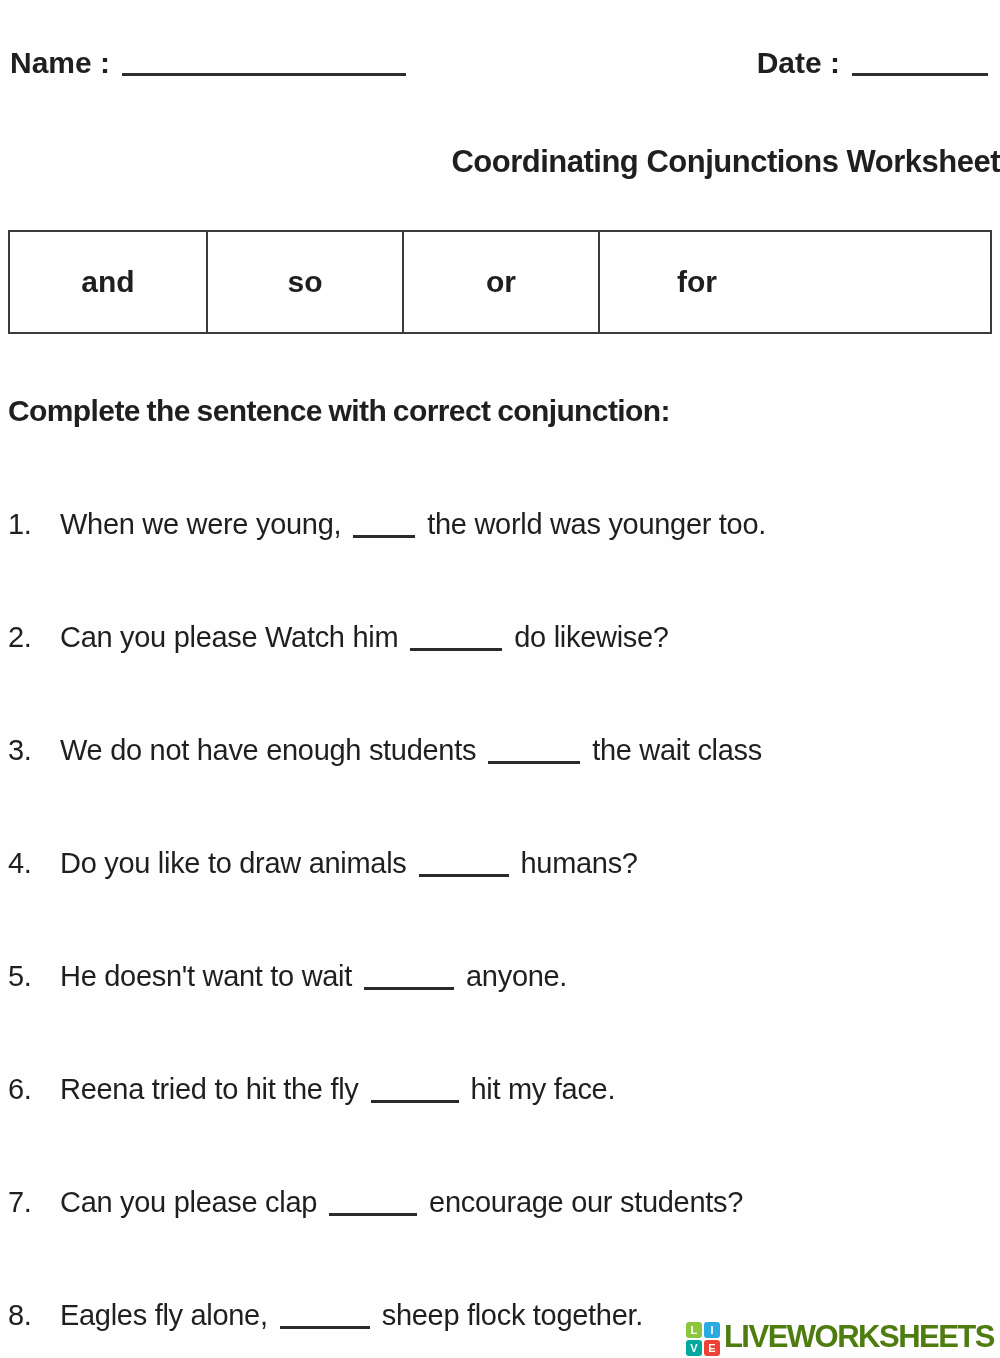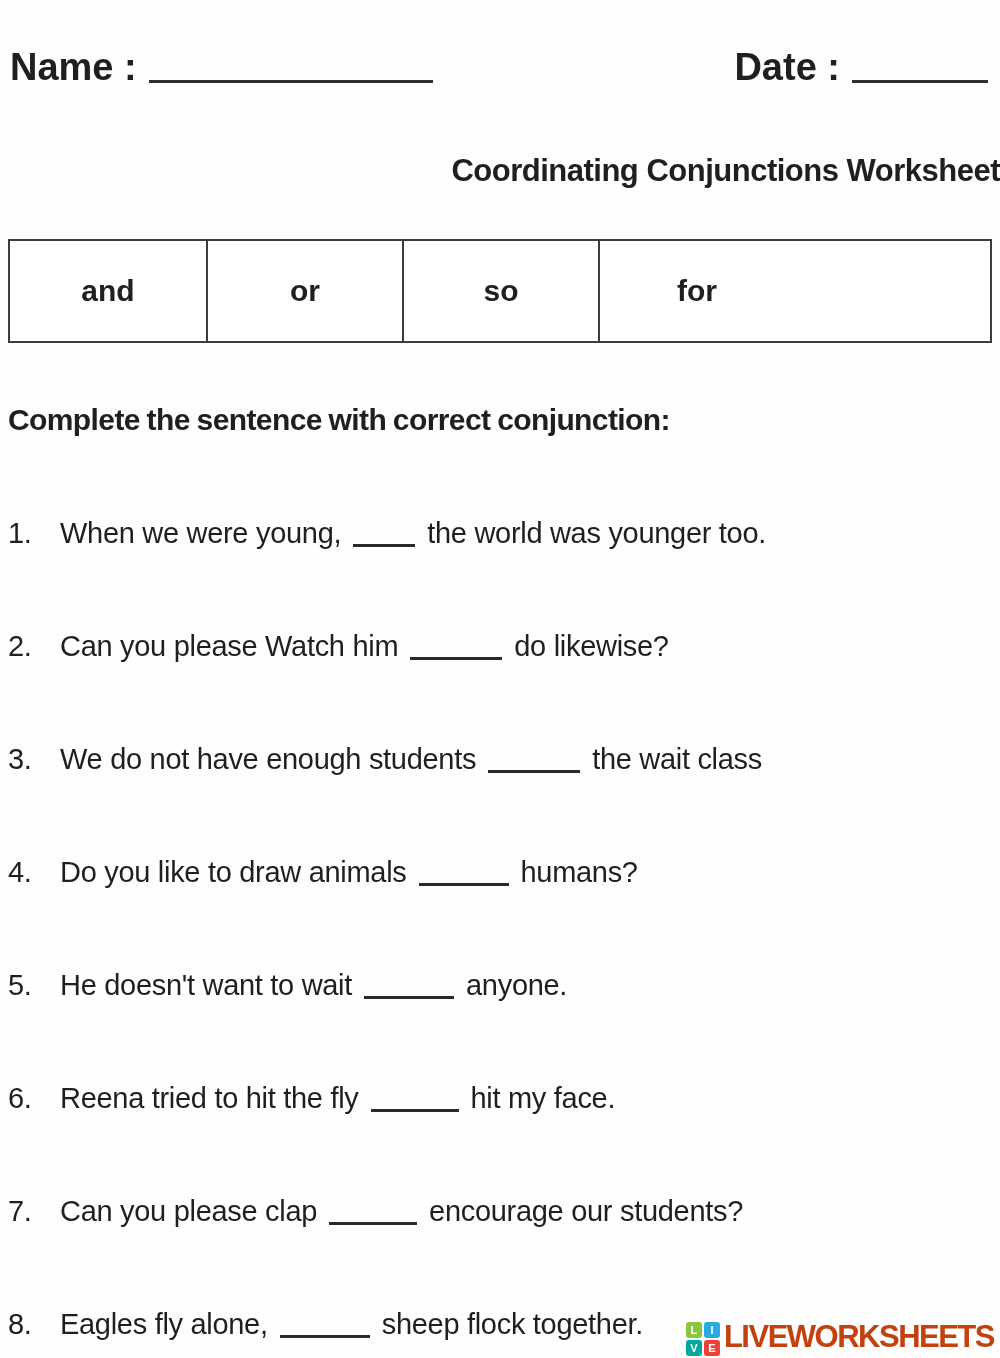--- a/index.html
+++ b/index.html
@@ -8,21 +8,21 @@
     width: 1000px; height: 1358px;
     background: #fefefe;
     color: #1f1f1f;
     font-family: "Liberation Sans", sans-serif;
     position: relative;
     overflow: hidden;
   }
   .header-row {
     display: flex; justify-content: space-between; align-items: baseline;
     padding: 46px 12px 0 10px;
-    font-size: 38px; font-weight: bold;
+    font-size: 30px; font-weight: bold;
   }
   .fill-line {
     display: inline-block;
     border-bottom: 3px solid #2e2e2e;
     transform: translateY(3px);
     margin-left: 12px;
   }
   .name-line { width: 284px; }
   .date-line { width: 136px; }
   .page-title {
@@ -99,22 +99,22 @@
   </div>
   <div>
     <span>Date :</span><span class="fill-line date-line"></span>
   </div>
 </div>
 
 <div class="page-title">Coordinating Conjunctions Worksheet</div>
 
 <div class="word-table">
   <div class="word-cell">and</div>
+  <div class="word-cell">so</div>
   <div class="word-cell">or</div>
-  <div class="word-cell">so</div>
   <div class="word-cell">for</div>
 </div>
 
 <div class="instruction">Complete the sentence with correct conjunction:</div>
 
 <div class="questions">
 
   <div class="q-row">
     <span class="q-num">1.</span>
     <span class="q-text"><span>When we were young,</span><span class="blank" style="width:62px"></span><span>the world was younger too.</span></span>
@@ -163,14 +163,14 @@
 
 </div>
 
 <div class="footer">
   <div class="logo-grid">
     <div class="logo-cell" style="background-color: rgb(140, 198, 63);">L</div>
     <div class="logo-cell" style="background-color: rgb(41, 171, 226);">I</div>
     <div class="logo-cell" style="background-color: rgb(0, 169, 157);">V</div>
     <div class="logo-cell" style="background-color: rgb(239, 65, 54);">E</div>
   </div>
-  <div class="brand" style="color: #c2410c;">LIVEWORKSHEETS</div>
+  <div class="brand" style="color: #4d7c0f;">LIVEWORKSHEETS</div>
 </div>
 
 </body></html>

